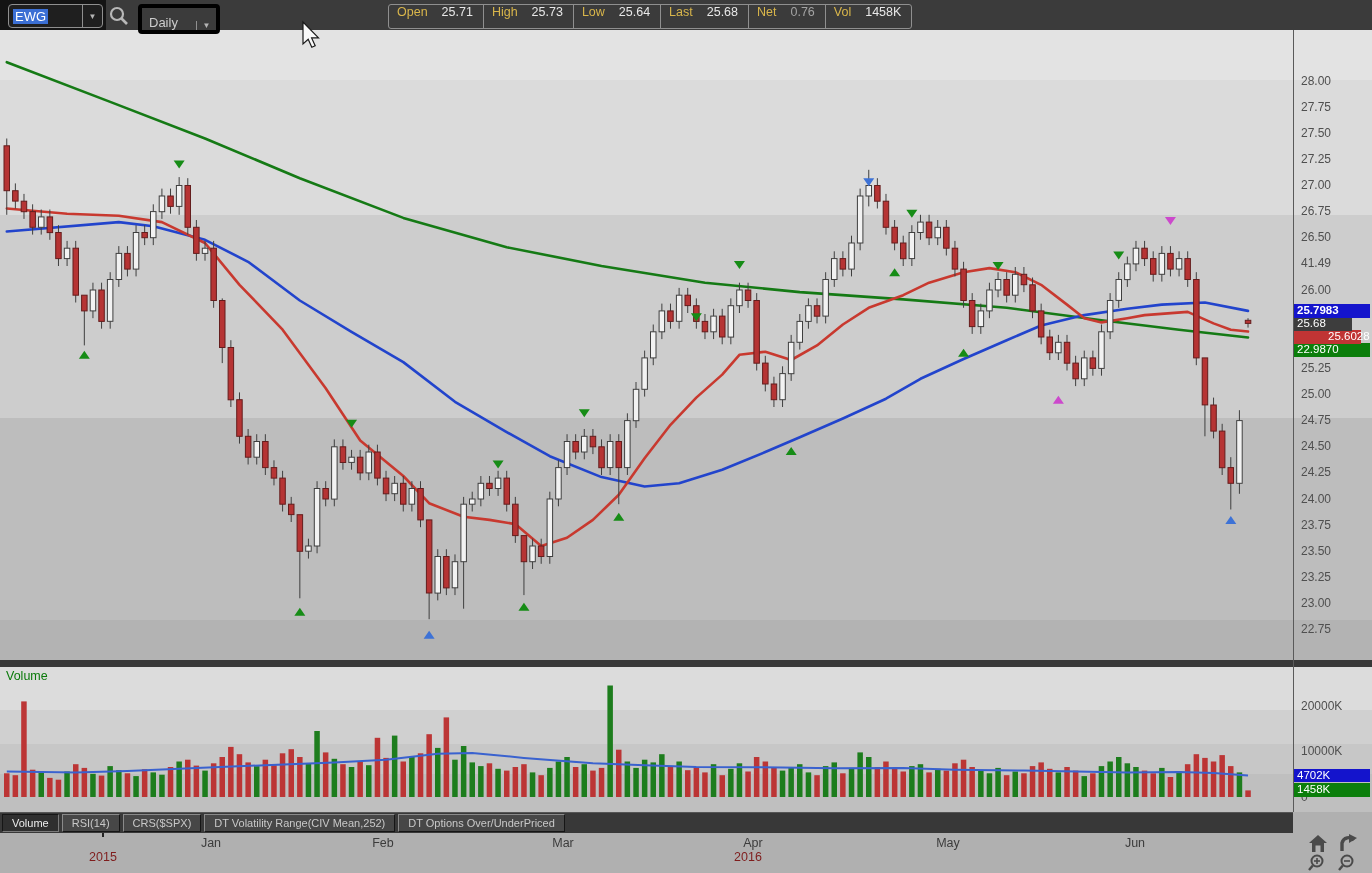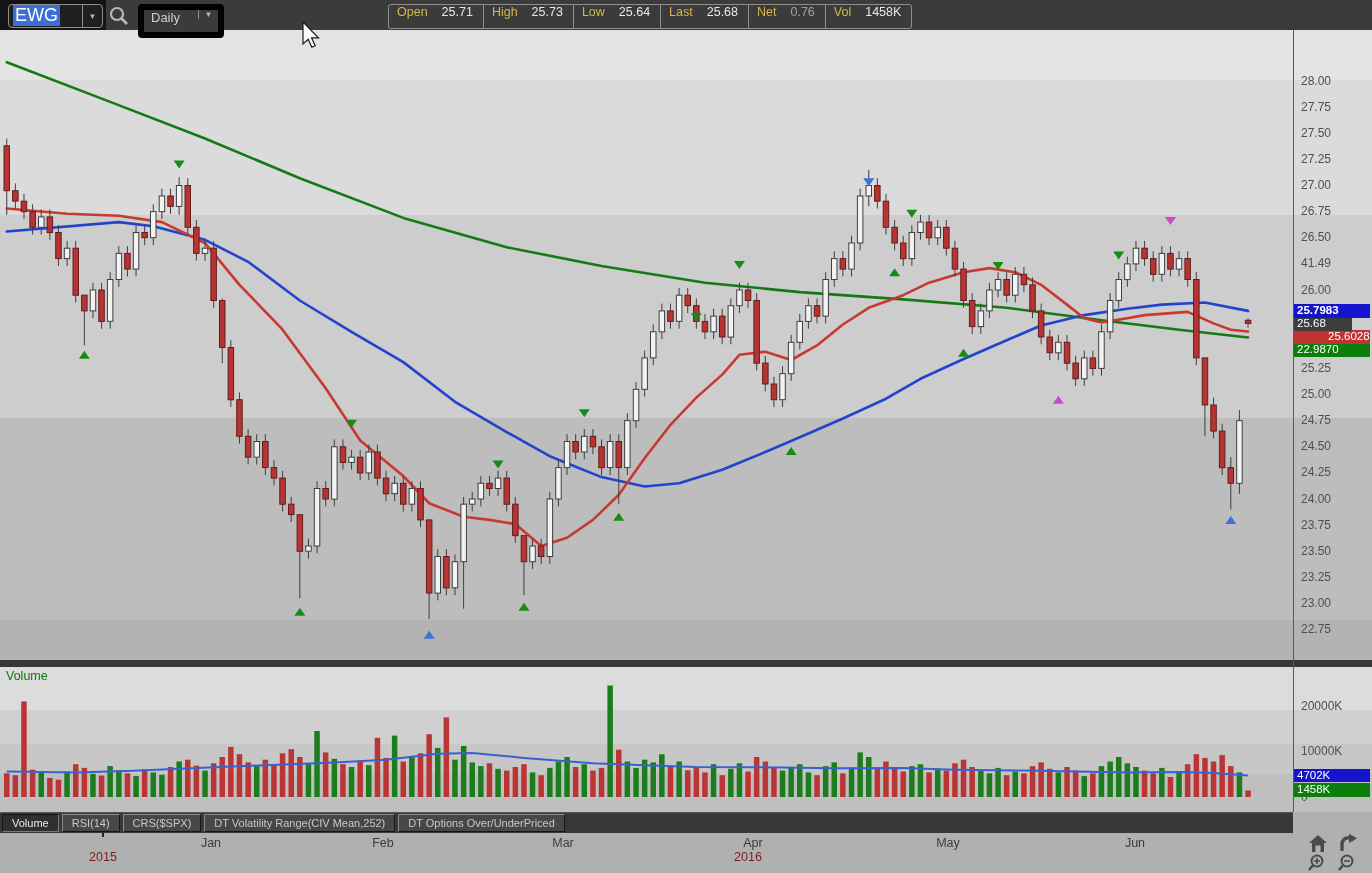--- a/index.html
+++ b/index.html
@@ -4,26 +4,26 @@
 <style>
   html,body{margin:0;padding:0;background:#888;}
   #app{position:relative;width:1372px;height:873px;overflow:hidden;background:#b0b0b0;
        font-family:"Liberation Sans",sans-serif;-webkit-font-smoothing:antialiased;}
   .abs{position:absolute;}
   
   #toolbar{left:0;top:0;width:1372px;height:30px;background:#3b3b3b;z-index:40;}
   #toolbar-left-patch{left:0;top:0;width:106px;height:30px;background:#141414;}
   #symbol-combo{left:8px;top:4px;width:93px;height:22px;background:#1f1f1f;border:1px solid #8f8f8f;
       border-radius:4px;display:flex;align-items:stretch;}
-  #symbol-text{flex:1;display:flex;align-items:flex-start;padding-left:4px;font-size:18px;color:#fff;}
+  #symbol-text{flex:1;display:flex;align-items:center;padding-left:4px;font-size:13px;color:#fff;}
   #symbol-text span{background:#3b6fd4;padding:0 2px;}
   .combo-arrow{width:19px;border-left:1px solid #8f8f8f;display:flex;align-items:center;justify-content:center;
       color:#b5b5b5;font-size:8px;}
-  #interval-combo{left:138px;top:4px;width:74px;height:22px;background:#3b3b3b;border:6px solid #000000;
-      border-radius:4px;display:flex;align-items:flex-start;}
+  #interval-combo{left:138px;top:4px;width:74px;height:22px;background:#3b3b3b;border:4px solid #000000;
+      border-radius:4px;display:flex;align-items:flex-end;}
   #interval-text{flex:1;display:flex;align-items:center;padding-left:7px;font-size:13px;color:#cdcdcd;}
   #quote-box{left:388px;top:4px;height:23px;border:1px solid #8f8f8f;border-radius:3px;display:flex;}
   .q-cell{display:flex;align-items:flex-start;justify-content:space-between;border-right:1px solid #8f8f8f;
       padding:0 10px 0 8px;}
   .q-cell:last-child{border-right:none;}
   .q-lbl{color:#d9b64b;font-size:12.5px;margin-right:14px;}
   .q-val{font-size:12.5px;}
   
   .band{left:0;width:1372px;}
   
@@ -607,21 +607,21 @@
       <div class="tick-label" style="top: 439.25px;">24.50</div>
       <div class="tick-label" style="top: 465.375px;">24.25</div>
       <div class="tick-label" style="top: 491.5px; text-align: center;">24.00</div>
       <div class="tick-label" style="top: 517.625px;">23.75</div>
       <div class="tick-label" style="top: 543.75px;">23.50</div>
       <div class="tick-label" style="top: 569.875px;">23.25</div>
       <div class="tick-label" style="top: 596px;">23.00</div>
       <div class="tick-label" style="top: 622.125px;">22.75</div>
       <div class="price-tag" style="top: 304.078px; width: 76px; background: rgb(20, 20, 204); z-index: 20; font-weight: bold;">25.7983</div>
       <div class="price-tag" style="top: 317.078px; width: 58px; background: rgb(61, 61, 61); z-index: 19;">25.68</div>
-      <div class="price-tag" style="top: 330.078px; width: 76px; background: rgb(192, 52, 52); z-index: 18; padding-left: 34px;">25.6028</div>
+      <div class="price-tag" style="top: 330.078px; width: 67px; background: rgb(192, 52, 52); z-index: 18; padding-left: 34px;">25.6028</div>
       <div class="price-tag" style="top: 343.078px; width: 76px; background: rgb(11, 126, 11); z-index: 17;">22.9870</div>
       <div class="tick-label" style="top: 698.5px; z-index: 1;">20000K</div>
       <div class="tick-label" style="top: 744px; z-index: 1;">10000K</div>
       <div class="tick-label" style="top: 789.5px; z-index: 1;">0</div>
       <div class="price-tag" style="top: 768.606px; width: 76px; background: rgb(20, 20, 204); z-index: 15;">4702K</div>
       <div class="price-tag" style="top: 783.366px; width: 76px; background: rgb(11, 126, 11); z-index: 15;">1458K</div>
     </div>
 
   <div class="abs" id="tab-bar">
       <div class="tab active">Volume</div>

